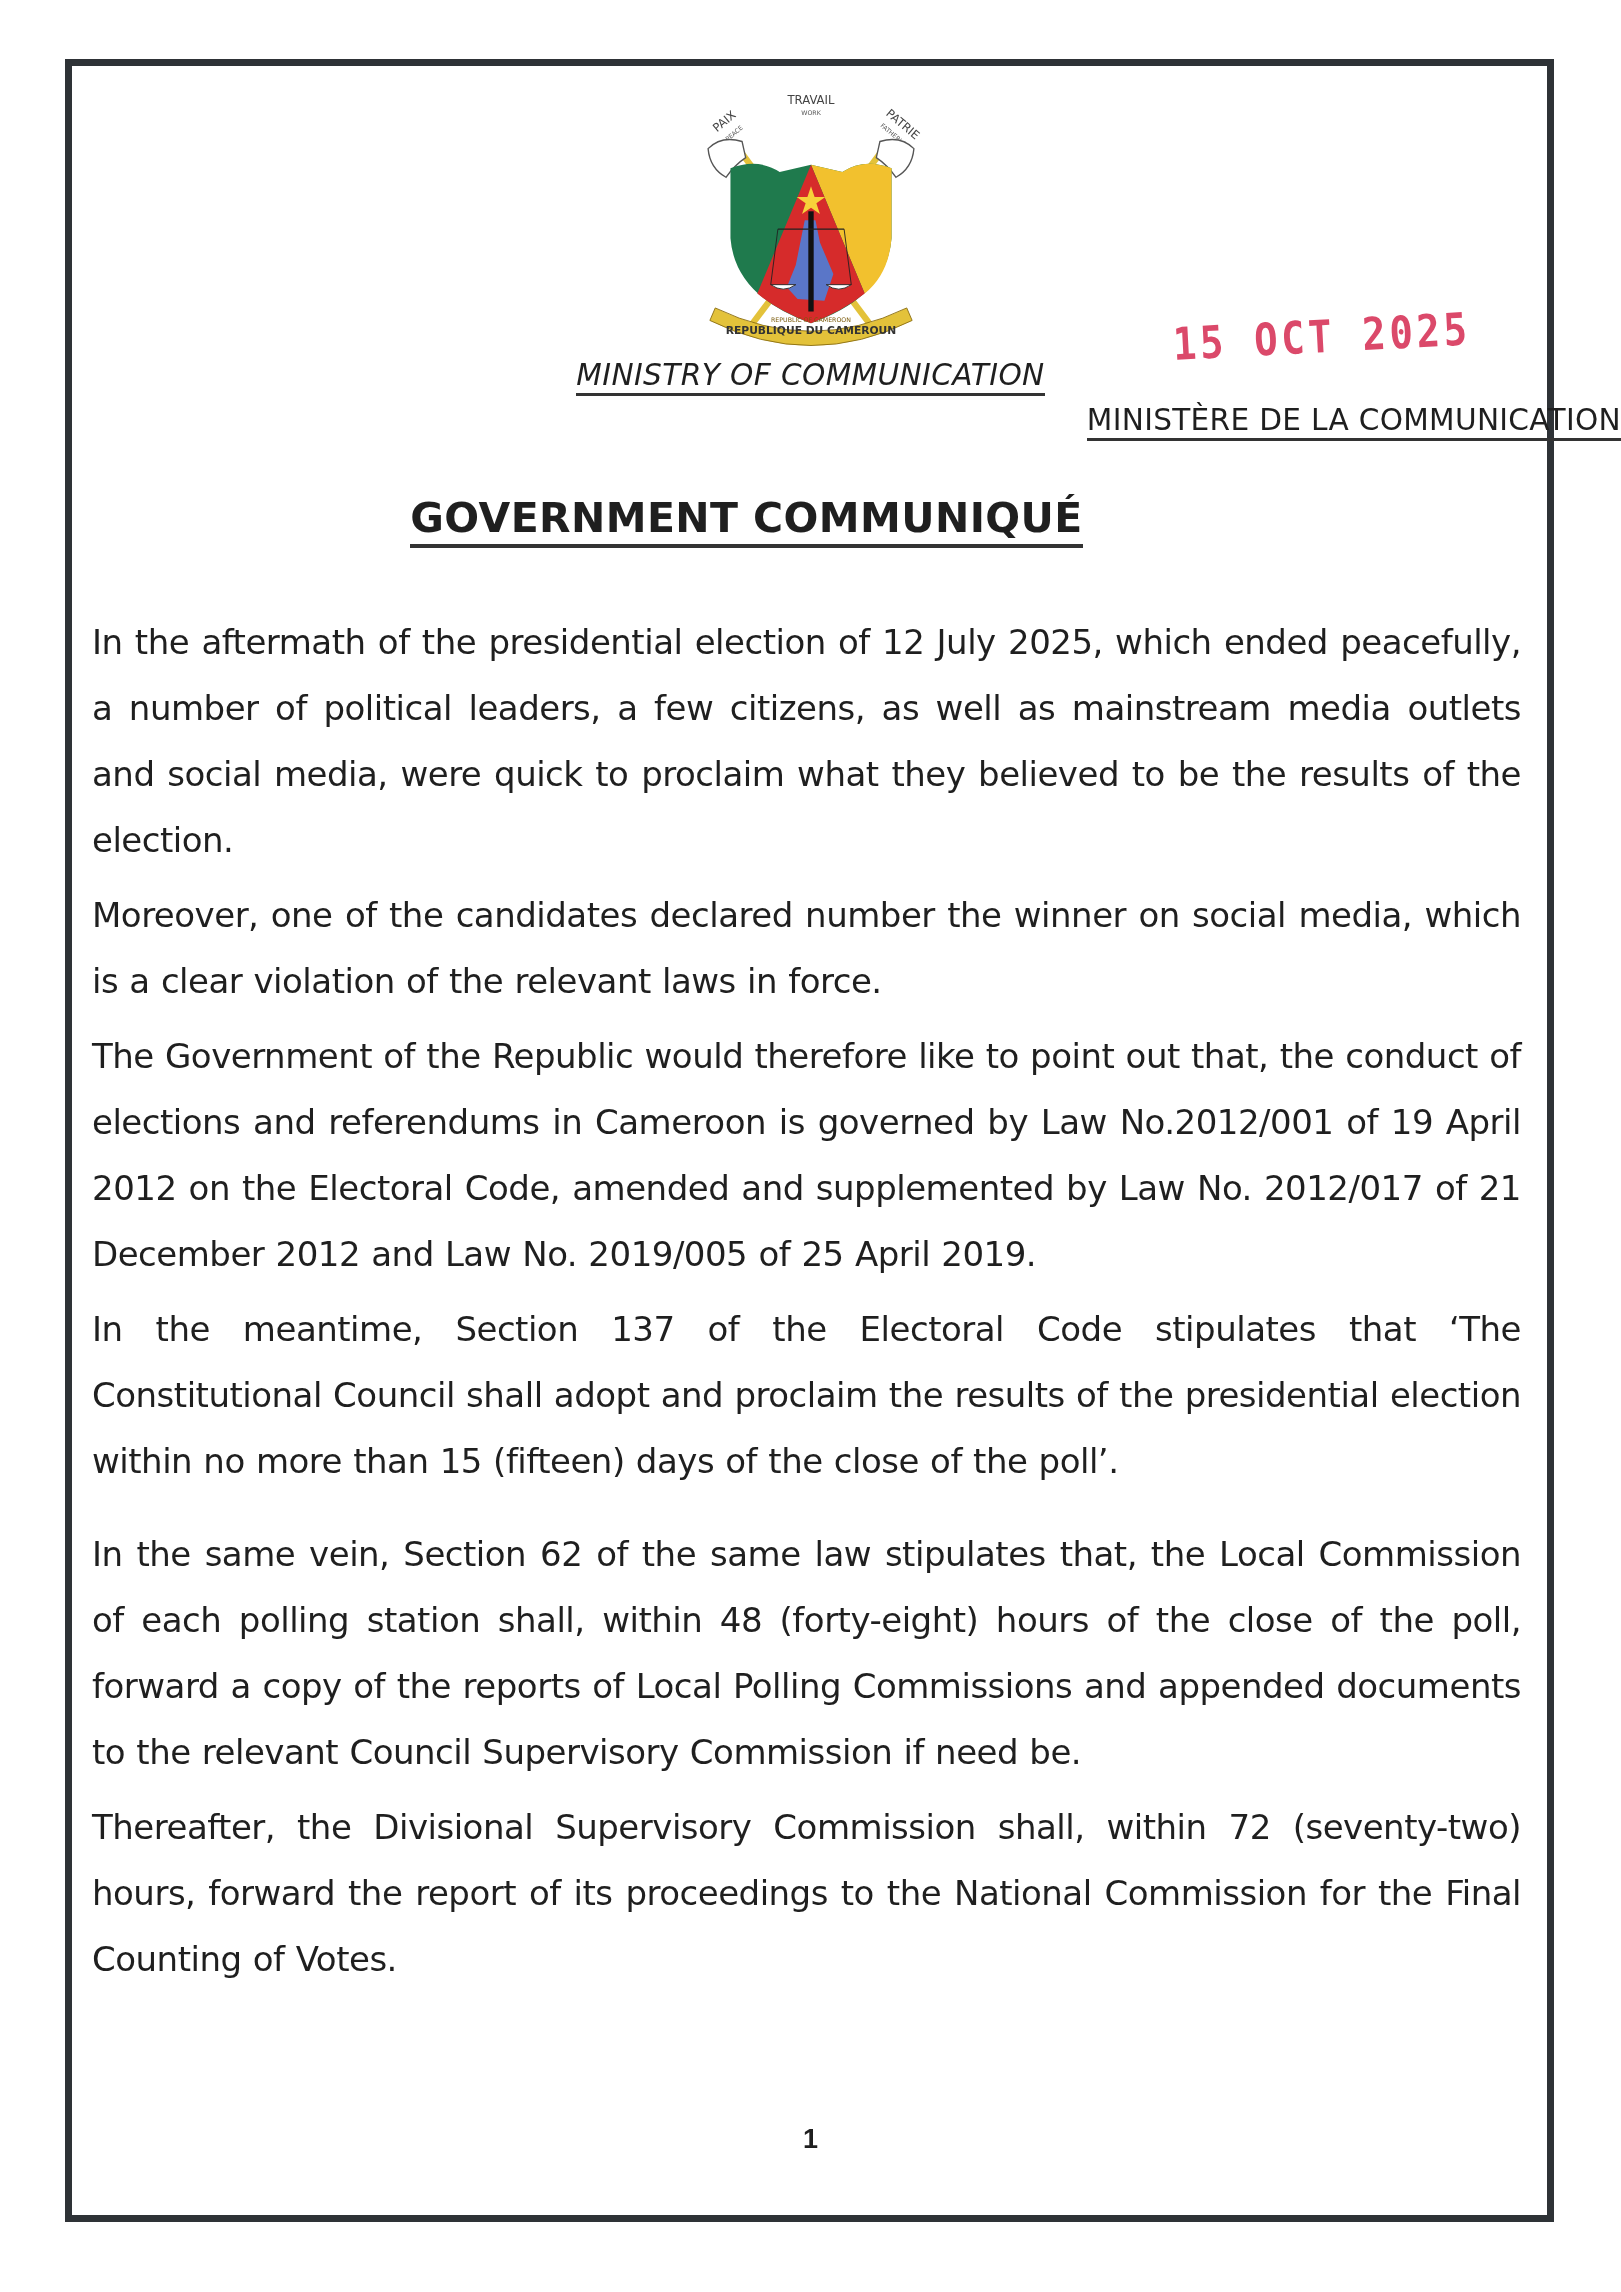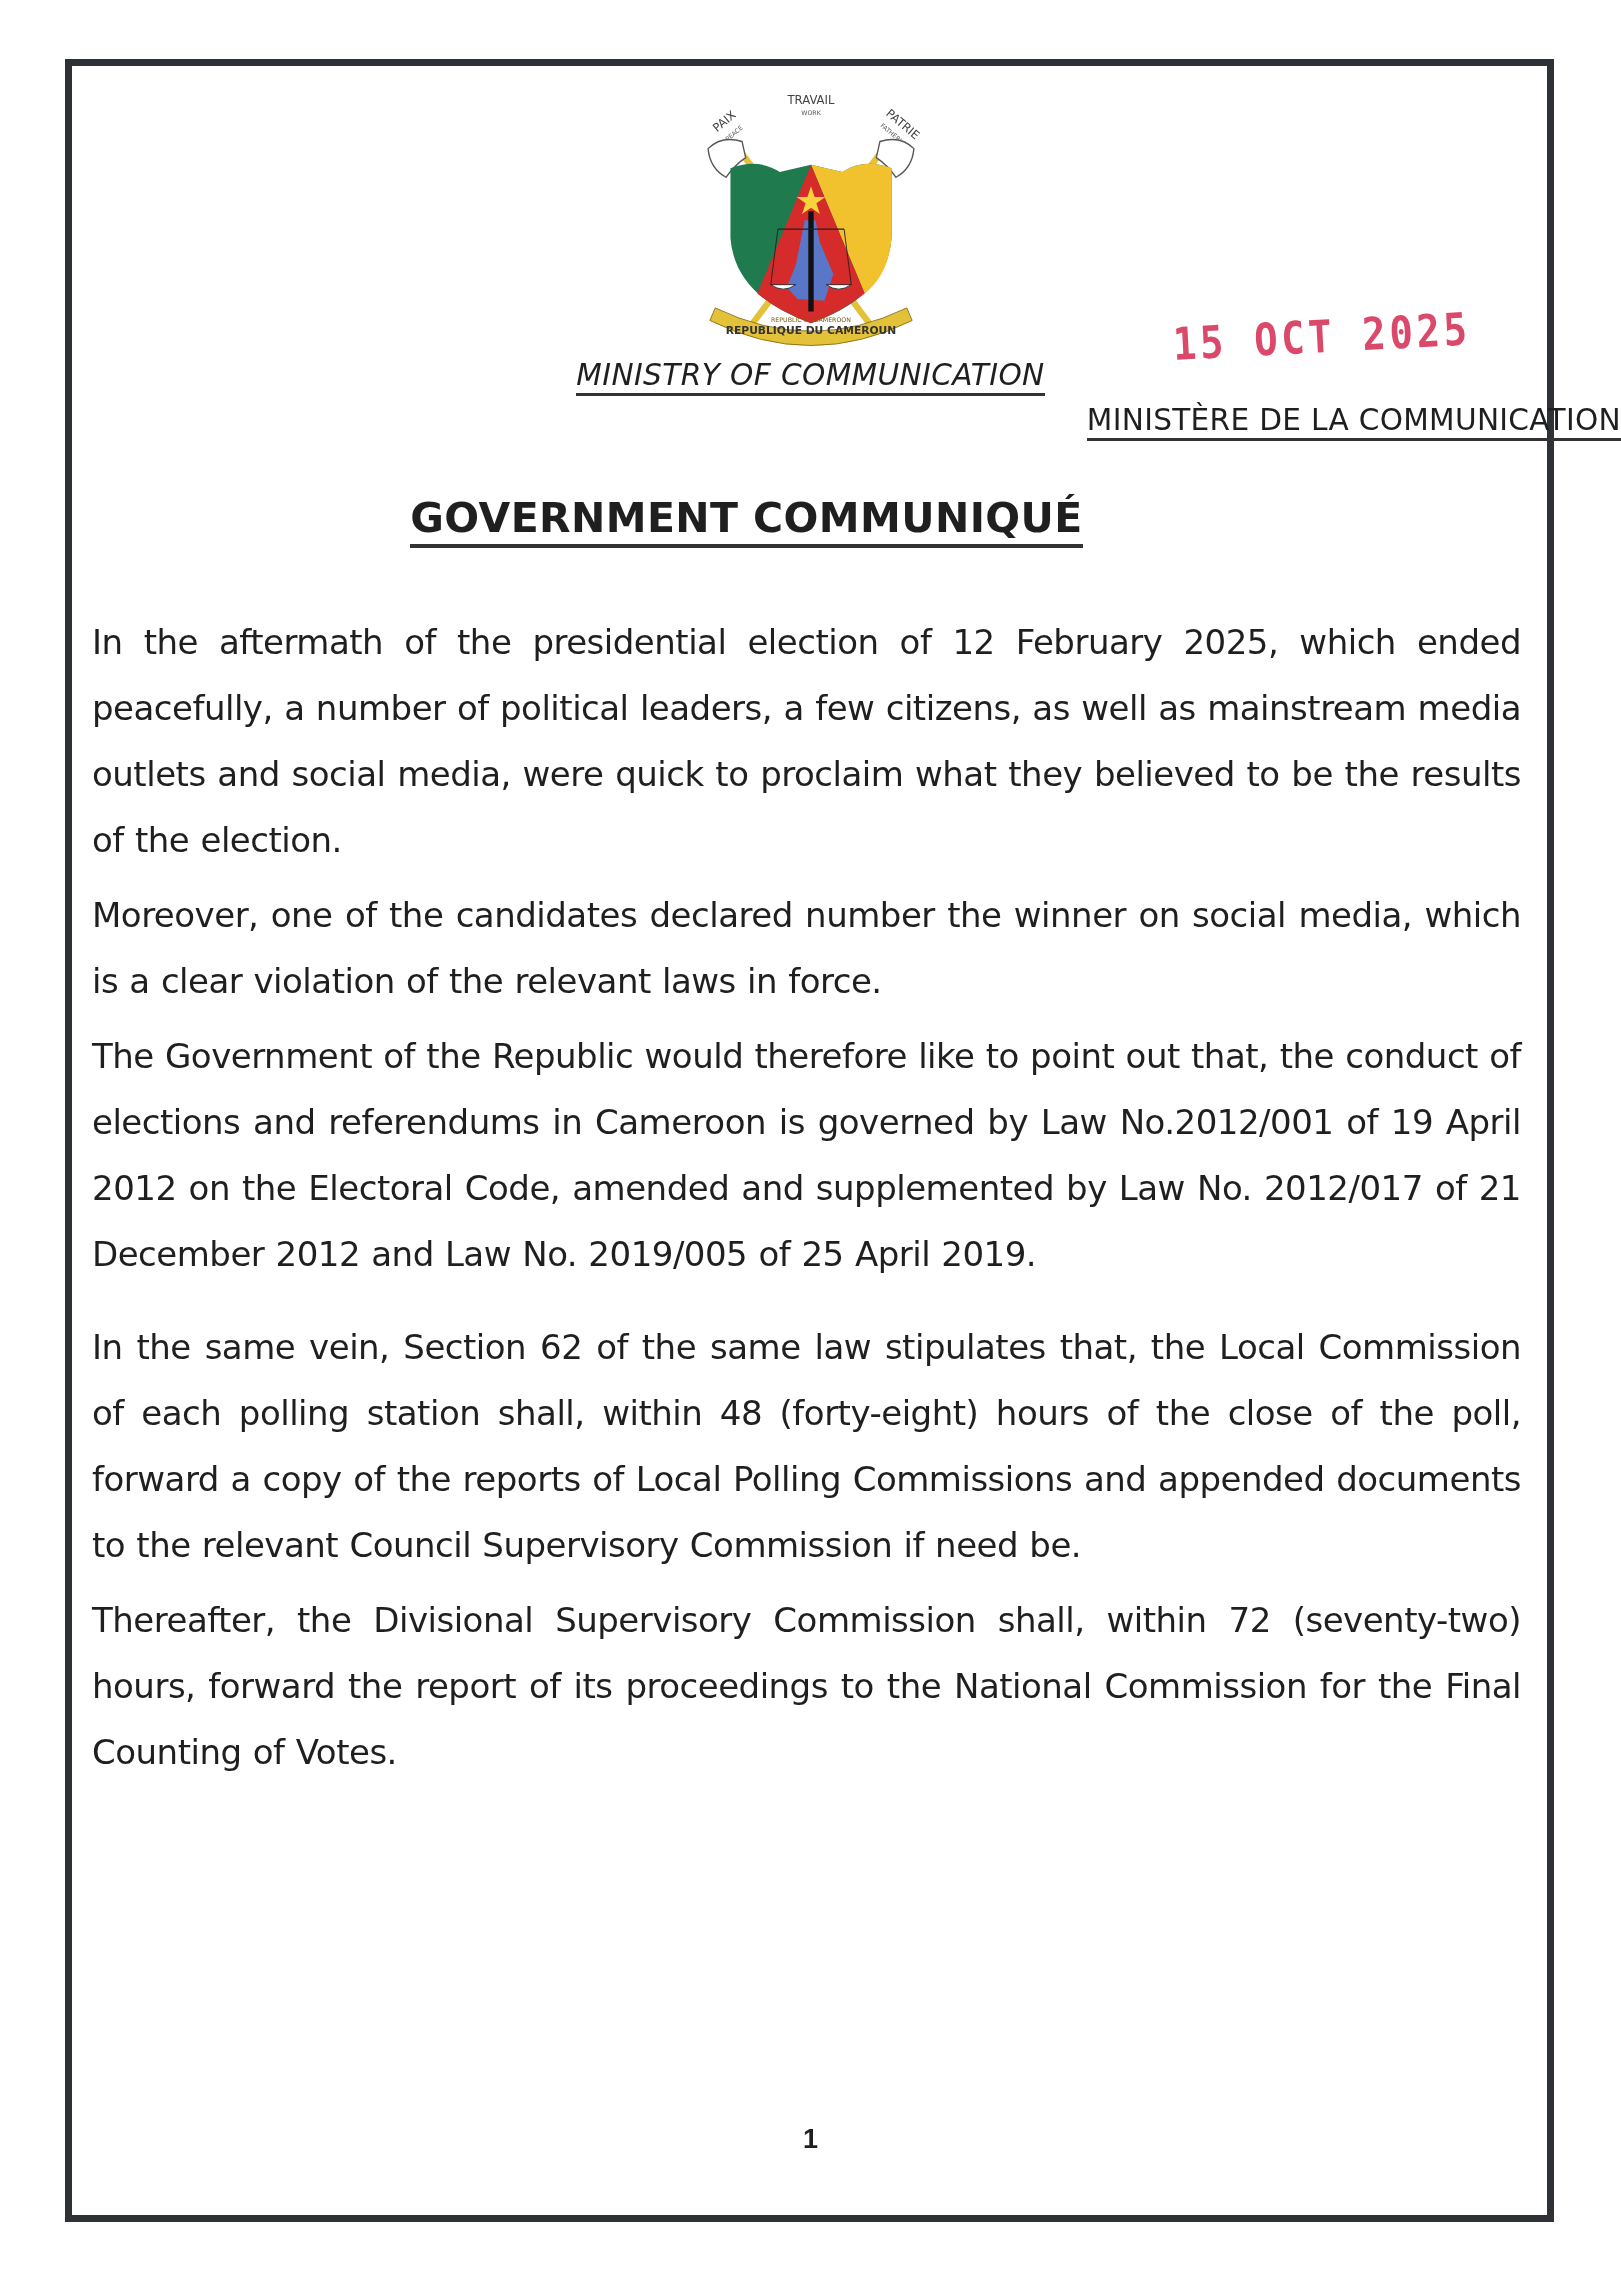--- a/index.html
+++ b/index.html
@@ -100,21 +100,22 @@
 </div>
 <div class="ministry-fr">
   <span class="ul">MINISTÈRE DE LA COMMUNICATION</span>
 </div>
 
 <div class="title">
   <span class="ul">GOVERNMENT COMMUNIQUÉ</span>
 </div>
 
 <div class="body-text">
-  <p>In the aftermath of the presidential election of 12 February 2025, which ended peacefully, a number of political leaders, a few citizens, as well as mainstream media outlets and social media, were quick to proclaim what they believed to be the results of the election.</p>
+  <p>In the aftermath of the presidential election of 12 July 2025, which ended peacefully, a number of political leaders, a few citizens, as well as mainstream media outlets and social media, were quick to proclaim what they believed to be the results of the election.</p>
   <p>Moreover, one of the candidates declared number the winner on social media, which is a clear violation of the relevant laws in force.</p>
   <p>The Government of the Republic would therefore like to point out that, the conduct of elections and referendums in Cameroon is governed by Law No.2012/001 of 19 April 2012 on the Electoral Code, amended and supplemented by Law No. 2012/017 of 21 December 2012 and Law No. 2019/005 of 25 April 2019.</p>
+  <p>In the meantime, Section 137 of the Electoral Code stipulates that ‘The Constitutional Council shall adopt and proclaim the results of the presidential election within no more than 15 (fifteen) days of the close of the poll’.</p>
   <p class="gap">In the same vein, Section 62 of the same law stipulates that, the Local Commission of each polling station shall, within 48 (forty-eight) hours of the close of the poll, forward a copy of the reports of Local Polling Commissions and appended documents to the relevant Council Supervisory Commission if need be.</p>
   <p>Thereafter, the Divisional Supervisory Commission shall, within 72 (seventy-two) hours, forward the report of its proceedings to the National Commission for the Final Counting of Votes.</p>
 </div>
 
 <div class="page-num">1</div>
 
 
 </body></html>

